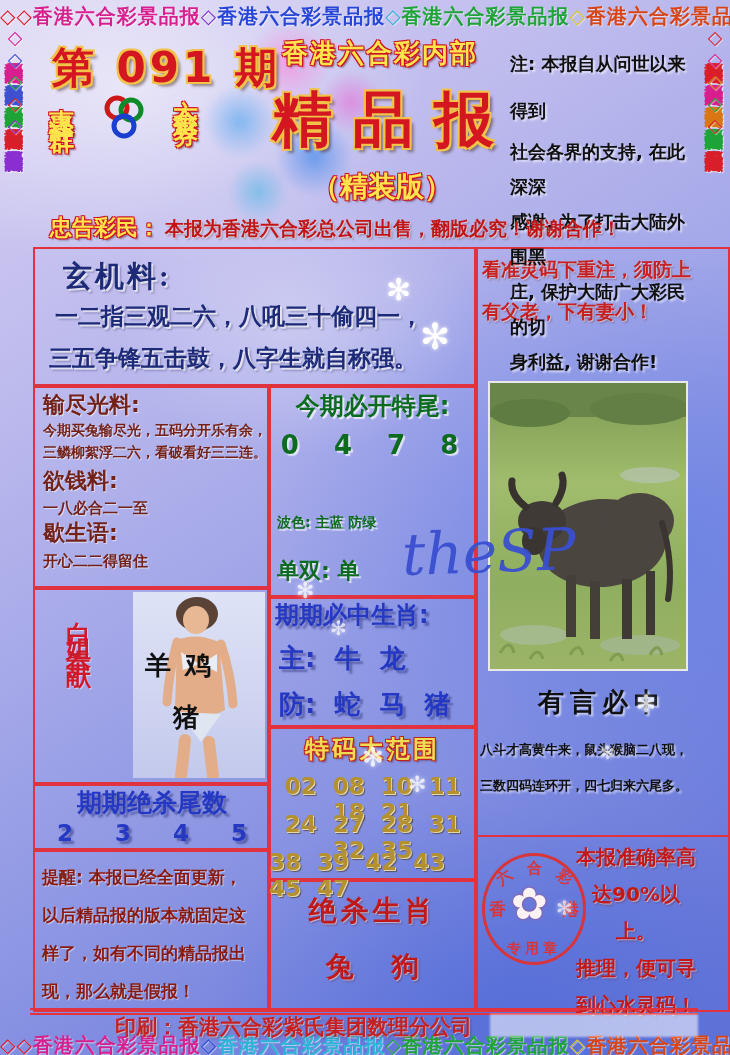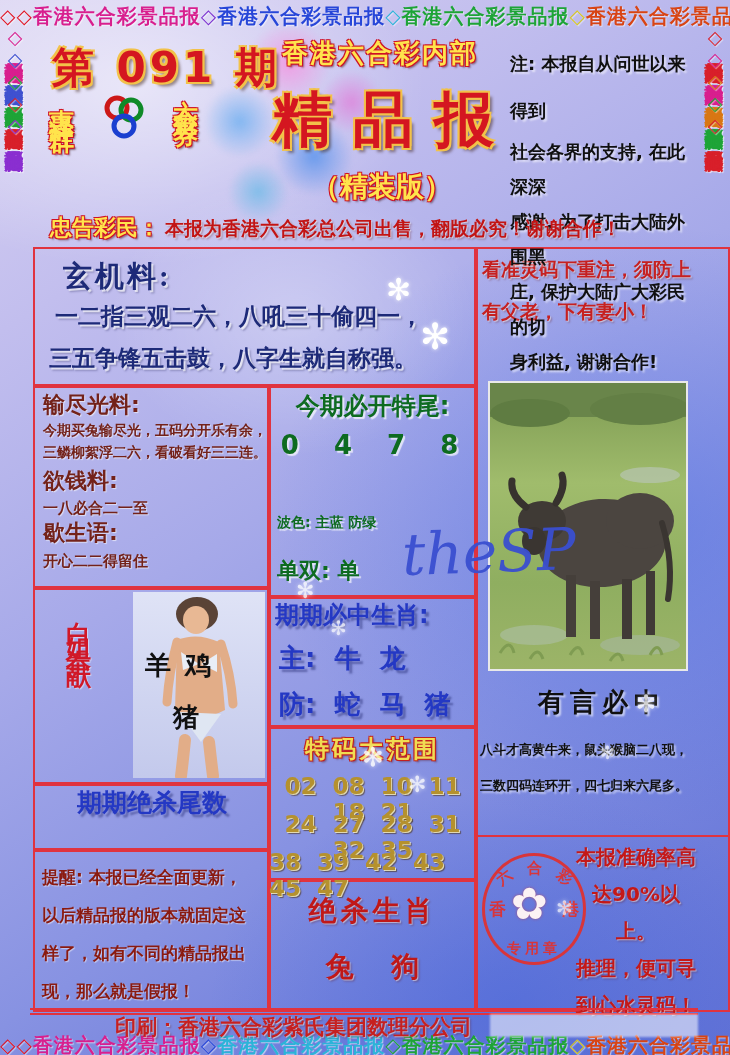--- a/index.html
+++ b/index.html
@@ -135,20 +135,21 @@
         <path d="M76,150 Q78,168 80,184" stroke="#e2ad88" stroke-width="12" fill="none" stroke-linecap="round"></path>
       </svg>
     </div>
     <div class="abs" style="left:110px;top:60px;font-size:26px;font-weight:bold;color:#111;">羊</div>
     <div class="abs" style="left:150px;top:60px;font-size:26px;font-weight:bold;color:#111;">鸡</div>
     <div class="abs" style="left:138px;top:112px;font-size:26px;font-weight:bold;color:#111;">猪</div>
   </div>
 
   <div class="rbox" style="left:33px;top:782px;width:234px;height:66px;">
     <div class="abs fx-blue" style="left:0;top:2px;width:100%;text-align:center;font-size:25px;">期期绝杀尾数</div>
+    <div class="abs fx-blue" style="left:0;top:36px;width:100%;text-align:center;font-size:23px;word-spacing:34px;">2 3 4 5</div>
   </div>
 
   <div class="rbox" style="left:33px;top:848px;width:234px;height:160px;">
     <div class="abs fx-darkred" style="left:7px;top:8px;font-size:17px;line-height:38px;white-space:nowrap;">提醒: 本报已经全面更新，</div>
     <div class="abs fx-darkred" style="left:7px;top:46px;font-size:17px;line-height:38px;white-space:nowrap;">以后精品报的版本就固定这</div>
     <div class="abs fx-darkred" style="left:7px;top:84px;font-size:17px;line-height:38px;white-space:nowrap;">样了，如有不同的精品报出</div>
     <div class="abs fx-darkred" style="left:7px;top:122px;font-size:17px;line-height:38px;white-space:nowrap;">现，那么就是假报！</div>
   </div>
 
   <div class="rbox" style="left:267px;top:384px;width:207px;height:211px;">

